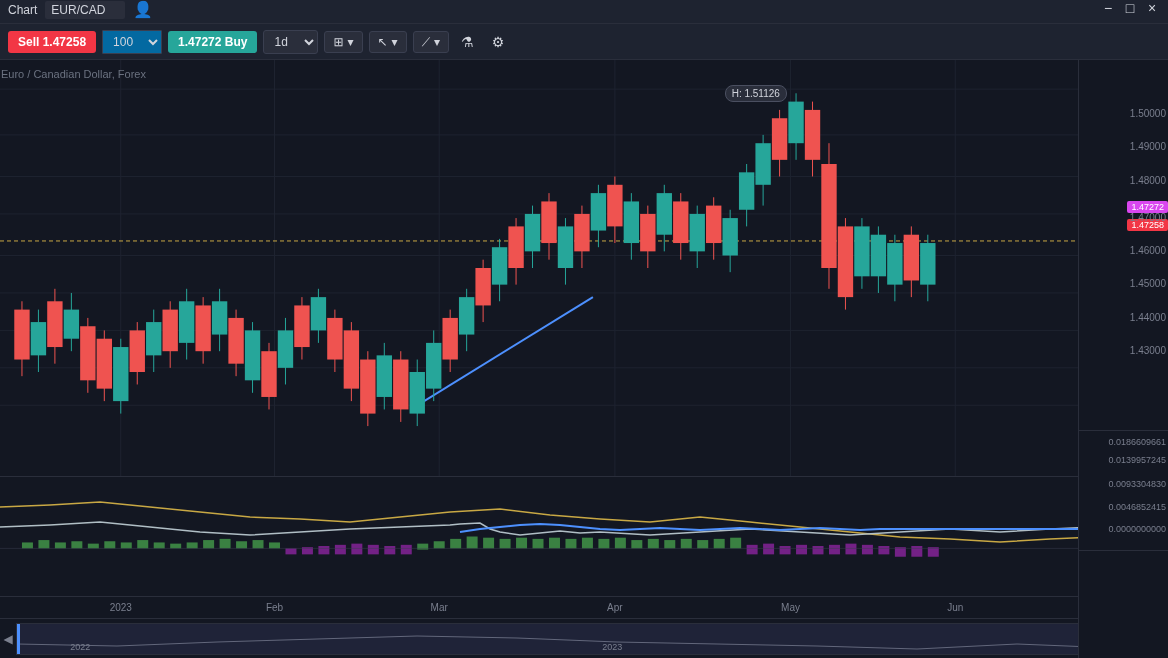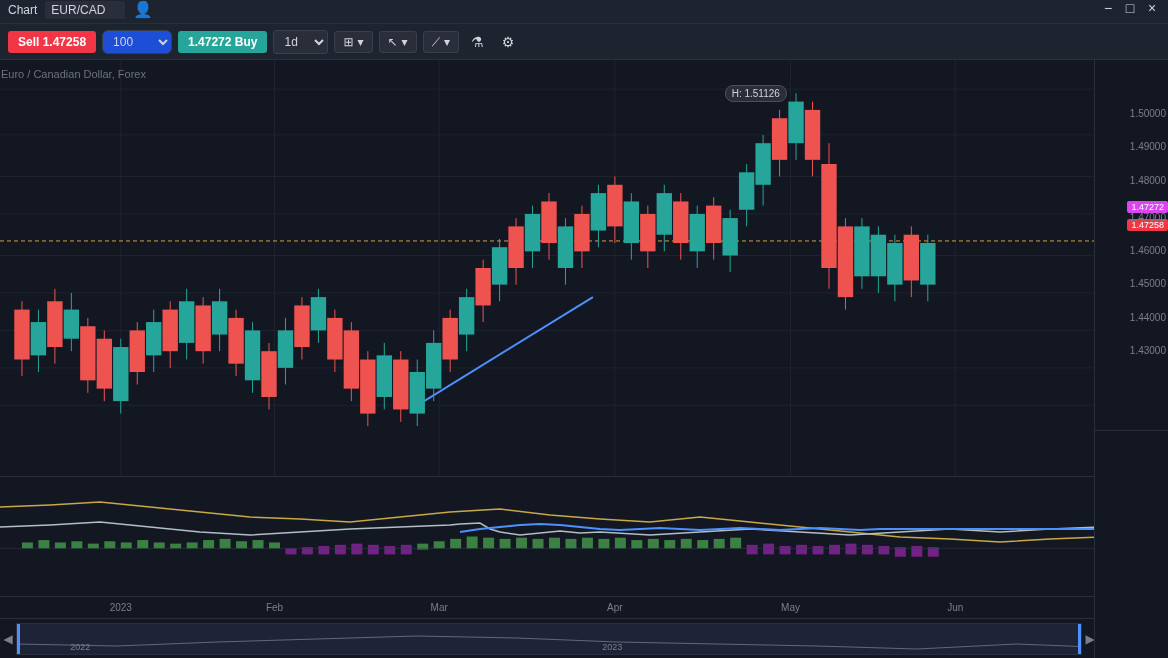--- a/index.html
+++ b/index.html
@@ -68,27 +68,27 @@
       color: white;
       border: none;
       padding: 4px 10px;
       border-radius: 3px;
       font-size: 12px;
       font-weight: bold;
       cursor: pointer;
       white-space: nowrap;
     }
     .qty-select {
-      background: #1d4ed8;
+      background: #0369a1;
       border: 1px solid #3a3f50;
       color: #d1d4dc;
       font-size: 12px;
       padding: 3px 6px;
-      border-radius: 6px;
-      width: 70px;
+      border-radius: 1px;
+      width: 60px;
       cursor: pointer;
     }
     .buy-btn {
       background: #26a69a;
       color: white;
       border: none;
       padding: 4px 10px;
       border-radius: 3px;
       font-size: 12px;
       font-weight: bold;
@@ -580,33 +580,40 @@
 
         <div style="position:absolute; left:0; top:0; width:3px; height:100%; background:#4d90fe; cursor:ew-resize;"></div>
         <div style="position:absolute; right:0; top:0; width:3px; height:100%; background:#4d90fe; cursor:ew-resize;"></div>
       </div>
 
       <span class="scroll-arrow" style="right: 70px;">▶</span>
     </div>
 
   </div>
 
-  <div id="price-axis" style="width:74px; position: relative; height: calc(658px - 60px); background: #131722; border-left: 1px solid #2a2e3b; flex-shrink: 0;">
+  <div id="price-axis" style="width:90px; position: relative; height: calc(658px - 60px); background: #131722; border-left: 1px solid #2a2e3b; flex-shrink: 0;">
 
     <div style="position: relative; height: 370px;">
       <span class="price-label" style="top: 13%;">1.50000</span>
       <span class="price-label" style="top: 22%;">1.49000</span>
       <span class="price-label" style="top: 31%;">1.48000</span>
 
       <span class="ask-label" style="top: 38%; font-size:9px;">1.47272</span>
 
       <span class="bid-label" style="top: 43%; font-size:9px;">1.47258</span>
       <span class="price-label" style="top: 41%;">1.47000</span>
       <span class="price-label" style="top: 50%;">1.46000</span>
       <span class="price-label" style="top: 59%;">1.45000</span>
       <span class="price-label" style="top: 68%;">1.44000</span>
       <span class="price-label" style="top: 77%;">1.43000</span>
     </div>
 
+    <div style="position: relative; height: 120px; border-top: 1px solid #2a2e3b;">
+      <span class="price-label" style="top: 5%; font-size: 9px;">0.0186609661</span>
+      <span class="price-label" style="top: 20%; font-size: 9px;">0.0139957245</span>
+      <span class="price-label" style="top: 40%; font-size: 9px;">0.0093304830</span>
+      <span class="price-label" style="top: 60%; font-size: 9px;">0.0046852415</span>
+      <span class="price-label" style="top: 78%; font-size: 9px;">0.0000000000</span>
+    </div>
 
     <div style="height: 62px; border-top: 1px solid #2a2e3b;"></div>
   </div>
 </div>
 
 </body></html>

